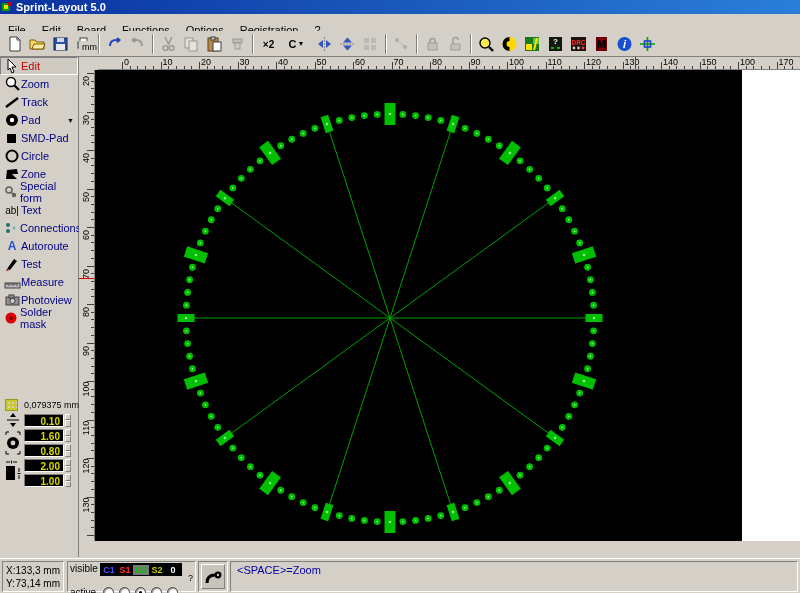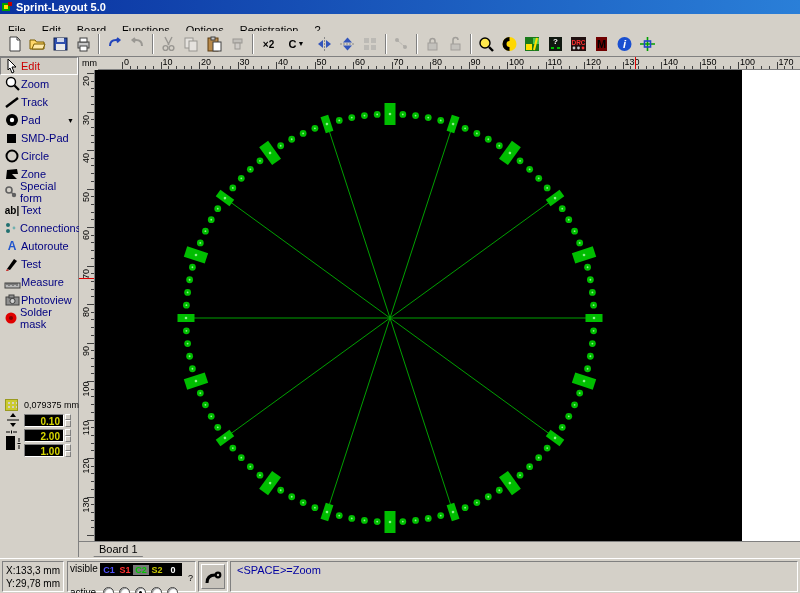--- a/index.html
+++ b/index.html
@@ -48,21 +48,21 @@
   .spin { width:6px; height:13px; margin-left:1px; display:flex; flex-direction:column; }
   .spin i { flex:1; background:#d4d0c8; border:1px solid; border-color:#fff #808080 #808080 #fff; }
   .stack { display:flex; flex-direction:column; gap:2px; }
   .gridicon { width:13px; height:12px;
      background:
        repeating-linear-gradient(to right, #caca30 0 2px, transparent 2px 4px),
        repeating-linear-gradient(to bottom, #caca30 0 2px, transparent 2px 4px);
      border:1px solid #9a9a20; }
 
   
-  .corner { position:absolute; left:79px; top:57px; width:19px; height:13px; background:#d4d0c8;
+  .corner { position:absolute; left:79px; top:41px; width:19px; height:13px; background:#d4d0c8;
     font-size:9px; color:#000; line-height:13px; padding-left:3px; }
   .ruler-h { position:absolute; left:98px; top:57px; width:702px; height:13px; background:#d4d0c8;
     border-bottom:1px solid #808080; overflow:hidden; }
   .ruler-h .tick { position:absolute; bottom:0; width:1px; background:#404040; }
   .ruler-h .lbl { position:absolute; top:0; font-size:9px; color:#000; }
   .ruler-h .marker { position:absolute; top:0; bottom:0; width:1px; background:#e00000; }
   .ruler-v { position:absolute; left:79px; top:70px; width:16px; height:471px; background:#d4d0c8;
     border-right:1px solid #808080; overflow:hidden; }
   .ruler-v .tick { position:absolute; right:0; height:1px; background:#404040; }
   .ruler-v .lbl { position:absolute; font-size:9px; color:#000; transform:rotate(-90deg); transform-origin:center; width:20px; text-align:center; left:-3px; }
@@ -415,21 +415,21 @@
             <svg class="g16" viewBox="0 0 17 16">
               <circle cx="6" cy="6" r="3" fill="none" stroke="#606060" stroke-width="1.6"></circle>
               <circle cx="11" cy="11" r="2.2" fill="#606060"></circle>
               <path d="M8 8 L10 10" stroke="#606060" stroke-width="1.4"></path>
             </svg>
           </span>
           <span>Special form</span>
         </div>
         <div class="tool-item">
           <span class="ticon">
-            <span style="font-size:10px;font-weight:bold;color:#000">ab|</span>
+            <span style="font-size:10px;font-weight:normal;color:#000">ab|</span>
           </span>
           <span>Text</span>
         </div>
         <div class="tool-item">
           <span class="ticon">
             <svg class="g16" viewBox="0 0 17 16">
               <circle cx="5" cy="5" r="2" fill="#207070"></circle>
               <circle cx="5" cy="11" r="2" fill="#207070"></circle>
               <circle cx="11" cy="8" r="1.4" fill="#70b0b0"></circle>
             </svg>
@@ -493,20 +493,45 @@
               <line x1="1" y1="7" x2="13" y2="7" stroke="#000" stroke-width="1"></line>
               <path d="M7 0 L10 4 L4 4 Z" fill="#000"></path>
               <path d="M7 14 L10 10 L4 10 Z" fill="#000"></path>
             </svg>
         </span>
         <span class="numfield">0.10</span>
         <span class="spin">
             <i></i>
             <i></i>
           </span>
+      </div>
+      <div class="sizerow">
+        <span class="sizeicon">
+          <svg width="18" height="26">
+              <circle cx="9" cy="13" r="6" fill="#000"></circle>
+              <circle cx="9" cy="13" r="2.4" fill="#d4d0c8"></circle>
+              <path d="M2 2 L5 2 M2 2 L2 5 M16 2 L13 2 M16 2 L16 5 M2 24 L5 24 M2 24 L2 21 M16 24 L13 24 M16 24 L16 21" stroke="#000" fill="none"></path>
+            </svg>
+        </span>
+        <span class="stack">
+          <span style="display:flex">
+            <span class="numfield">1.60</span>
+            <span class="spin">
+                <i></i>
+                <i></i>
+              </span>
+          </span>
+          <span style="display:flex">
+            <span class="numfield">0.80</span>
+            <span class="spin">
+                <i></i>
+                <i></i>
+              </span>
+          </span>
+        </span>
       </div>
       <div class="sizerow">
         <span class="sizeicon">
           <svg width="18" height="26">
               <rect x="2" y="6" width="9" height="14" fill="#000"></rect>
               <path d="M2 2 L6 2 M9 2 L13 2 M7.5 0.5 L7.5 3.5" stroke="#000" fill="none"></path>
               <path d="M15 8 L15 12 M15 15 L15 19 M13.5 13.5 L16.5 13.5" stroke="#000" fill="none"></path>
             </svg>
         </span>
         <span class="stack">
@@ -967,33 +992,30 @@
           <circle cx="256.774211824512" cy="47.613400851347535" r="3.4" fill="#00be00"></circle>
           <circle cx="256.774211824512" cy="47.613400851347535" r="0.9" fill="#8cf08c"></circle>
           <circle cx="269.43202035288203" cy="45.608600931846524" r="3.4" fill="#00be00"></circle>
           <circle cx="269.43202035288203" cy="45.608600931846524" r="0.9" fill="#8cf08c"></circle>
           <circle cx="282.1907340160201" cy="44.40254740063261" r="3.4" fill="#00be00"></circle>
           <circle cx="282.1907340160201" cy="44.40254740063261" r="0.9" fill="#8cf08c"></circle>
         </svg>
       </div>
   </div>
 
-  <div class="tabstrip">
-    <span class="tab">Board 1</span>
-  </div>
 
   <div class="statusbar">
     <div class="panel p-coords">
       <div class="crow">
           <span>X:</span>
           <span>133,3 mm</span>
         </div>
       <div class="crow">
           <span>Y:</span>
-          <span>29,78 mm</span>
+          <span>73,14 mm</span>
         </div>
     </div>
     <div class="panel p-layers">
       <div class="lrow">
         <span class="cap">visible</span>
         <span class="layerbar" id="layerBar">
             <b style="color: rgb(80, 80, 255);">C1</b>
             <b style="color: rgb(255, 48, 48);">S1</b>
             <b class="activeLayer" style="color: rgb(0, 200, 0);">C2</b>
             <b style="color: rgb(200, 200, 0);">S2</b>

